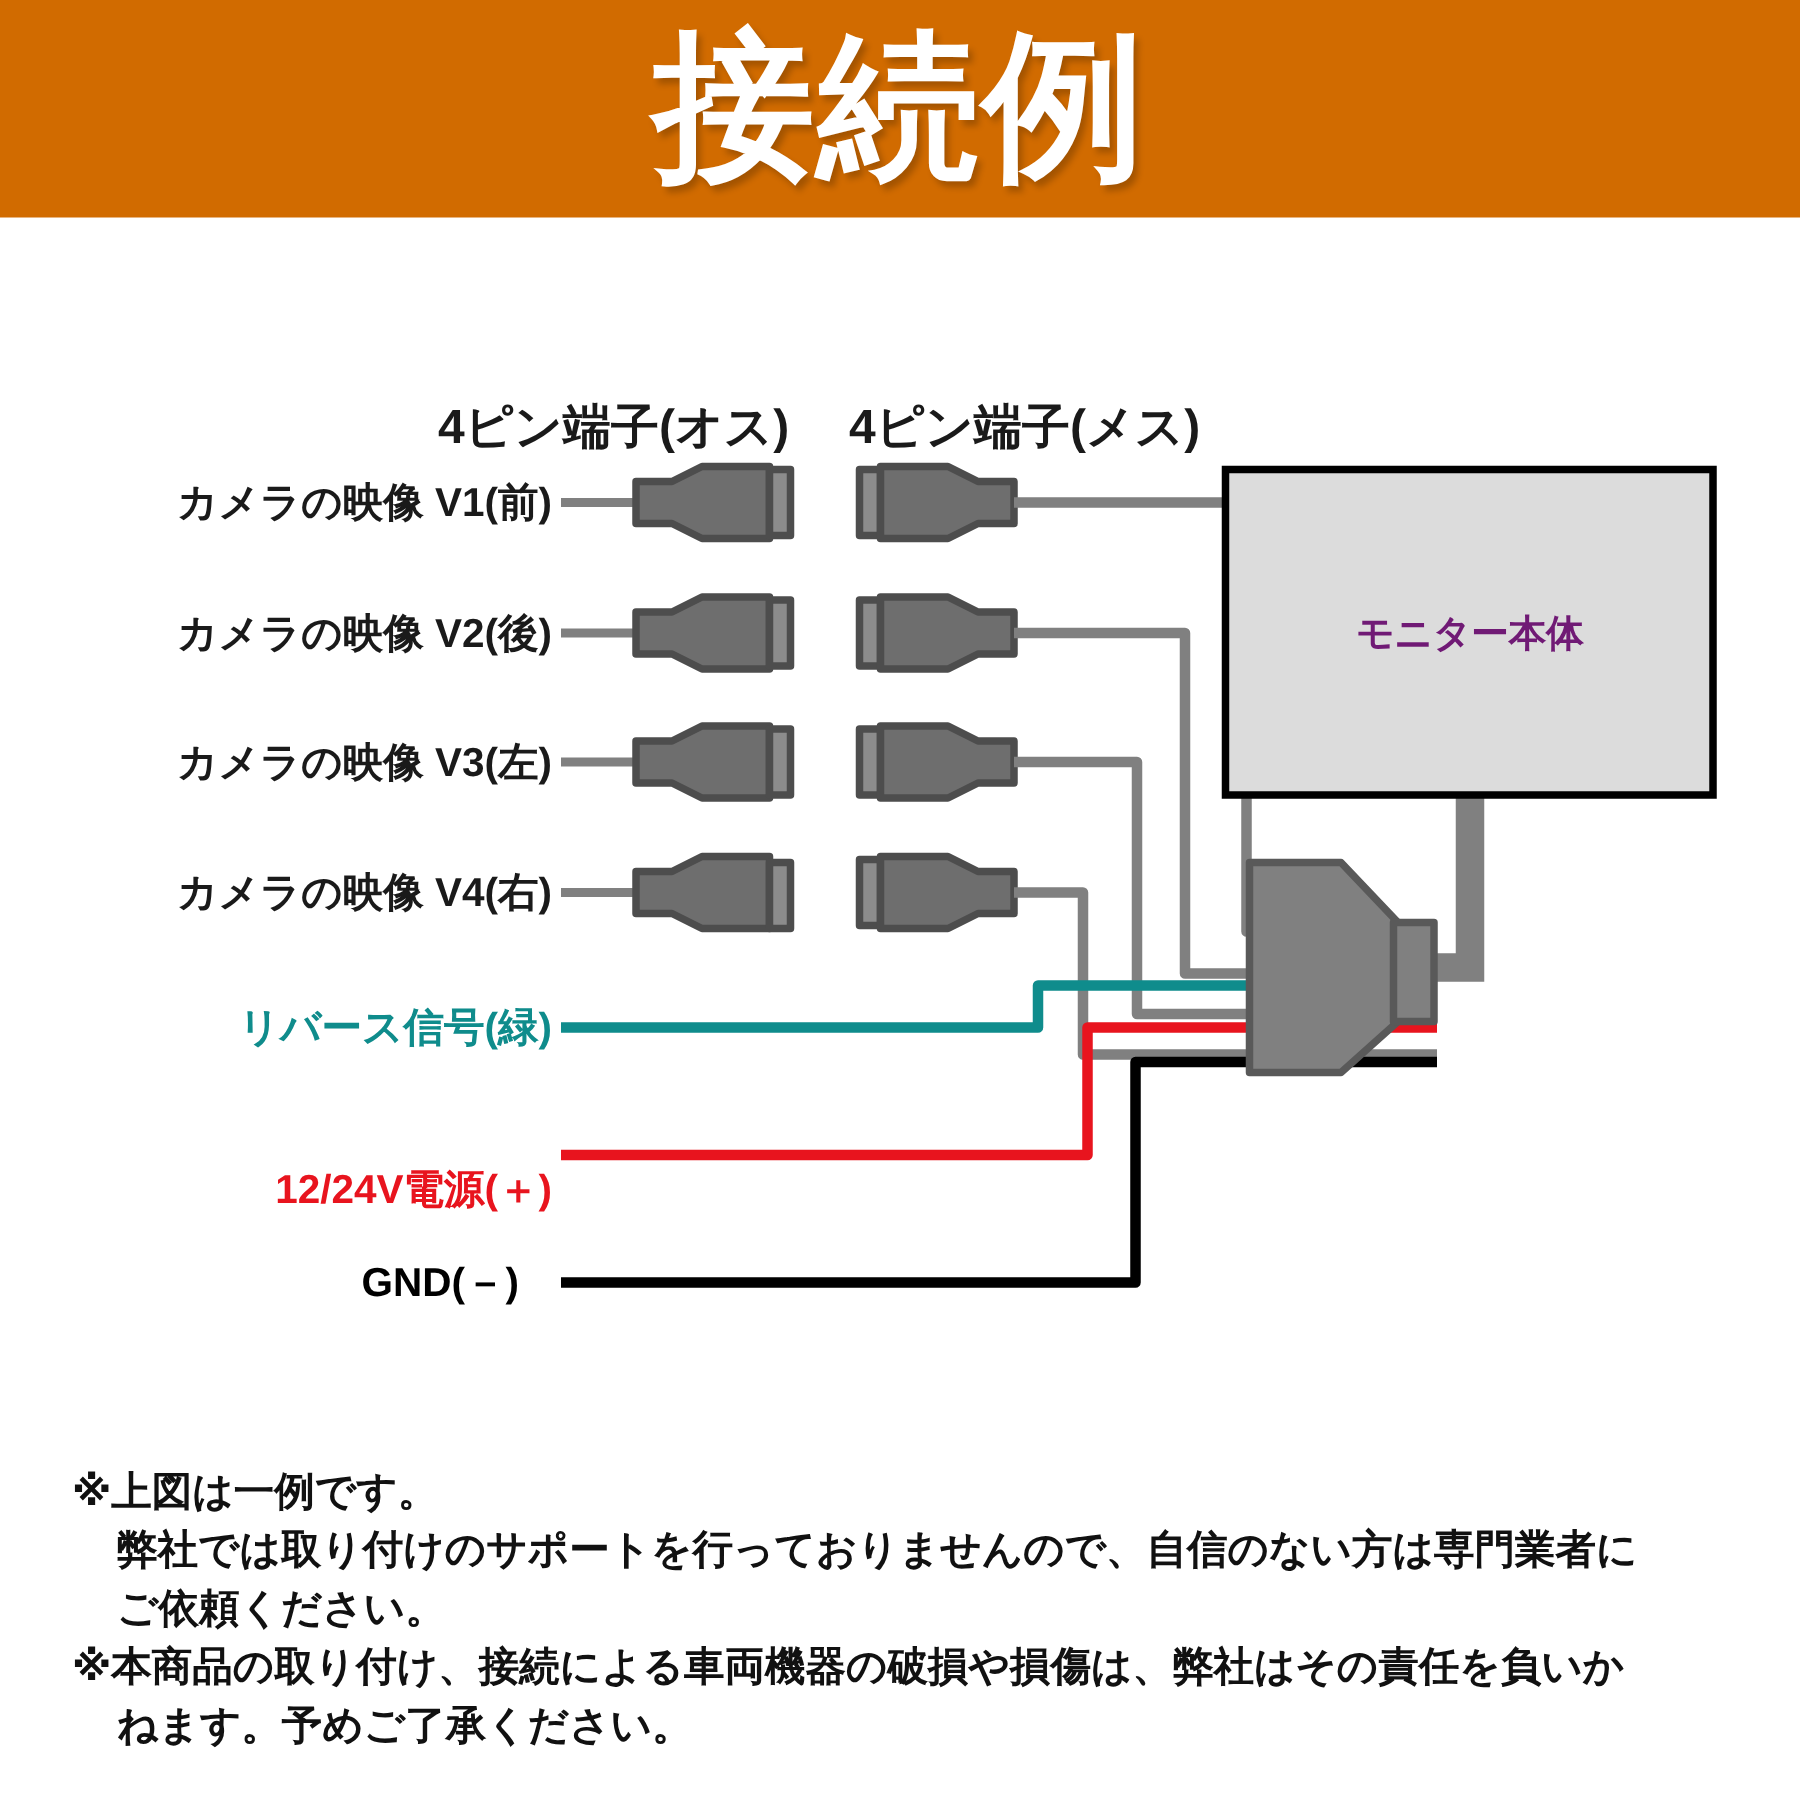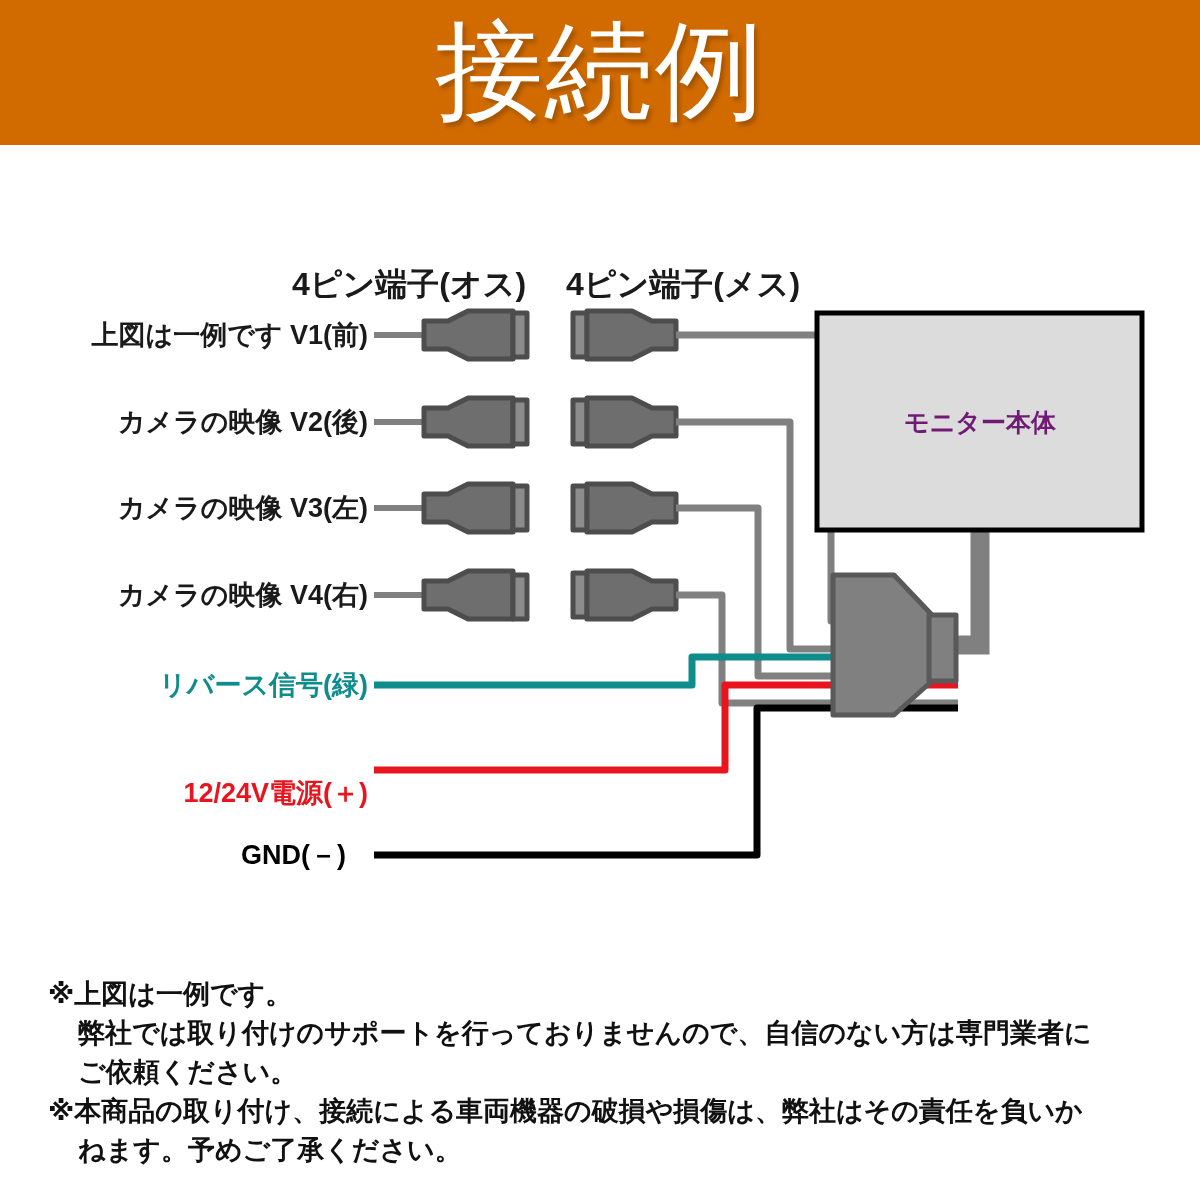--- a/index.html
+++ b/index.html
@@ -28,21 +28,21 @@
     width: 1200px;
     height: 145px;
     background: #d16b00;
     display: flex;
     align-items: center;
     justify-content: center;
   }
   #header-title {
     color: #ffffff;
     font-size: 108px;
-    font-weight: 400;
+    font-weight: 700;
     line-height: 1;
     letter-spacing: 2px;
     text-shadow: 3px 4px 4px rgba(0,0,0,0.22);
     margin-top: -4px;
   }
   
   #diagram {
     position: absolute;
     left: 0;
     top: 145px;
@@ -187,21 +187,21 @@
 
       <g stroke="#595959" stroke-width="5" stroke-linejoin="round">
         <path d="M833 430 L894 430 L932 470 L932 536 L894 570 L833 570 Z" fill="#808080"></path>
         <path d="M929 470 L956 470 L956 536 L929 536 Z" fill="#808080"></path>
       </g>
     </svg>
 
     <div class="port-head" style="left:292px; top:118px;">4ピン端子(オス)</div>
     <div class="port-head" style="left:566px; top:118px;">4ピン端子(メス)</div>
 
-    <div class="row-label" style="right:832px; top:190px;">上図は一例です V1(前)</div>
+    <div class="row-label" style="right:832px; top:190px;">カメラの映像 V1(前)</div>
     <div class="row-label" style="right:832px; top:277px;">カメラの映像 V2(後)</div>
     <div class="row-label" style="right:832px; top:363px;">カメラの映像 V3(左)</div>
     <div class="row-label" style="right:832px; top:450px;">カメラの映像 V4(右)</div>
 
     <div class="row-label signal-green" style="right:832px; top:540px;">リバース信号(緑)</div>
     <div class="row-label signal-red" style="right:832px; top:648px;margin-left:40px;">12/24V電源(＋)</div>
     <div class="row-label signal-black" style="right:854px; top:710px;">GND(－)</div>
 
     <div id="monitor-label" style="left:980px; top:277px;">モニター本体</div>
   </div>

